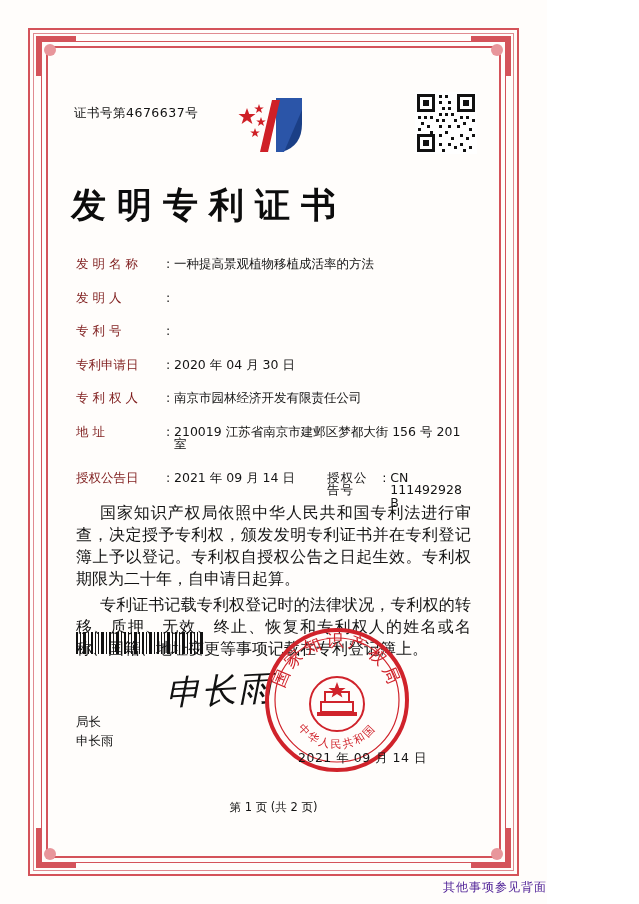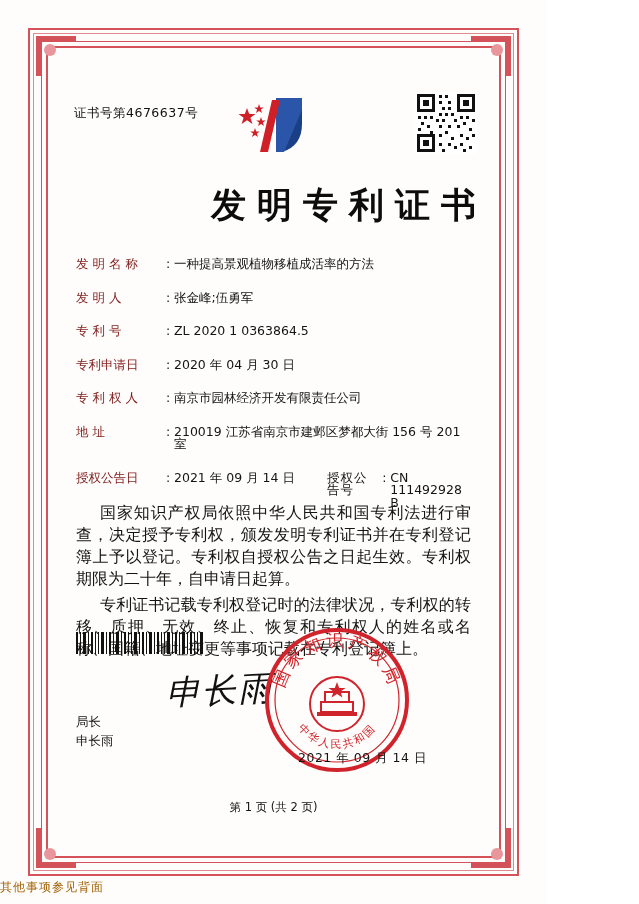--- a/index.html
+++ b/index.html
@@ -107,21 +107,21 @@
     top: 32px;
     width: 62px;
     height: 62px;
   }
 
   .title {
     position: absolute;
     left: 0;
     right: 0;
     top: 122px;
-    text-align: right;
+    text-align: left;
     font-family: "DejaVu Serif", "Liberation Serif", serif;
     font-size: 35px;
     font-weight: bold;
     letter-spacing: 11px;
     color: #0c0c0c;
     text-indent: 11px;
   }
 
   .fields {
     position: absolute;
@@ -230,24 +230,24 @@
     top: 740px;
     text-align: center;
     font-size: 11.5px;
     color: #141414;
   }
   .footer-note {
     position: absolute;
     left: 0;
     right: 0;
     bottom: 8px;
-    text-align: left;
+    text-align: right;
     font-size: 12px;
     letter-spacing: 1px;
-    color: #a16207;
+    color: #4c1d95;
   }
 </style>
 </head>
 <body>
 
 <div class="page">
 
   <div class="frame-outer"></div>
   <div class="frame-inner"></div>
   <div class="corner tl"></div>
@@ -342,27 +342,25 @@
 
       <div class="field-row">
         <span class="field-label">发 明 名 称</span>
         <span class="field-colon">:</span>
         <span class="field-value">一种提高景观植物移植成活率的方法</span>
       </div>
 
       <div class="field-row">
         <span class="field-label">发 明 人</span>
         <span class="field-colon">:</span>
-        <span class="field-value">张金峰;伍勇军</span>
       </div>
 
       <div class="field-row">
         <span class="field-label">专 利 号</span>
         <span class="field-colon">:</span>
-        <span class="field-value">ZL 2020 1 0363864.5</span>
       </div>
 
       <div class="field-row">
         <span class="field-label wide">专利申请日</span>
         <span class="field-colon">:</span>
         <span class="field-value">2020 年 04 月 30 日</span>
       </div>
 
       <div class="field-row">
         <span class="field-label">专 利 权 人</span>

